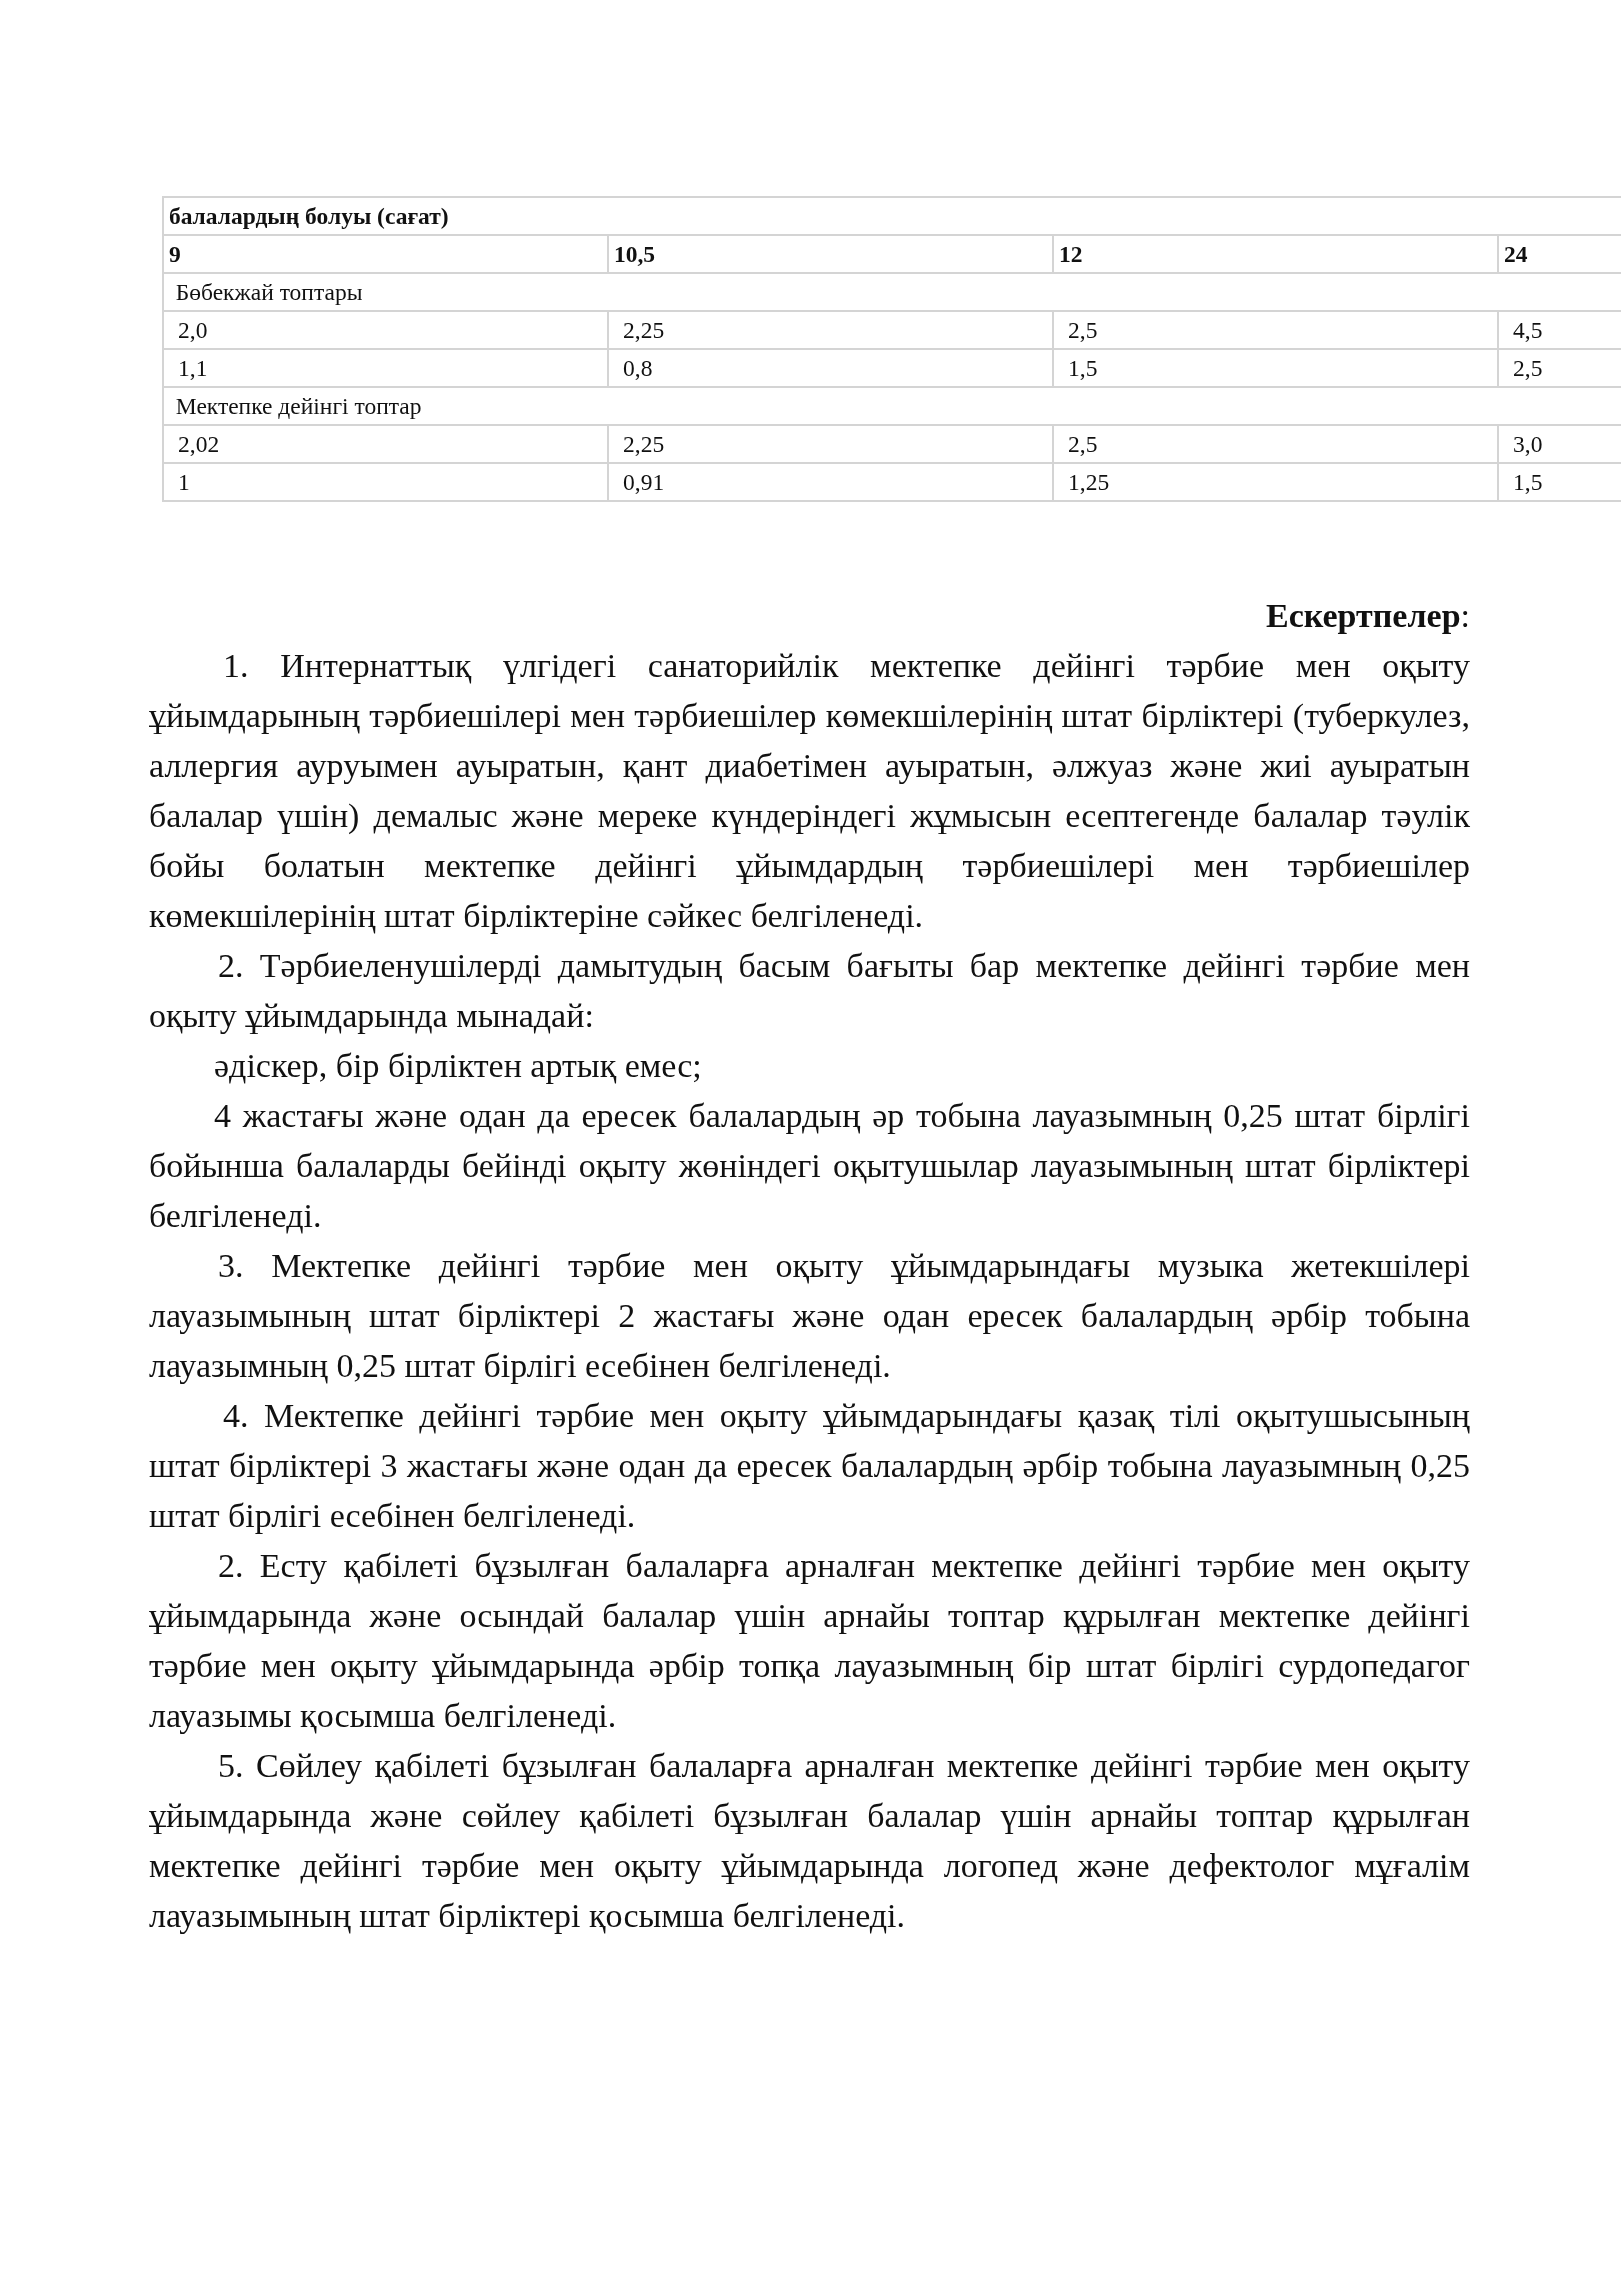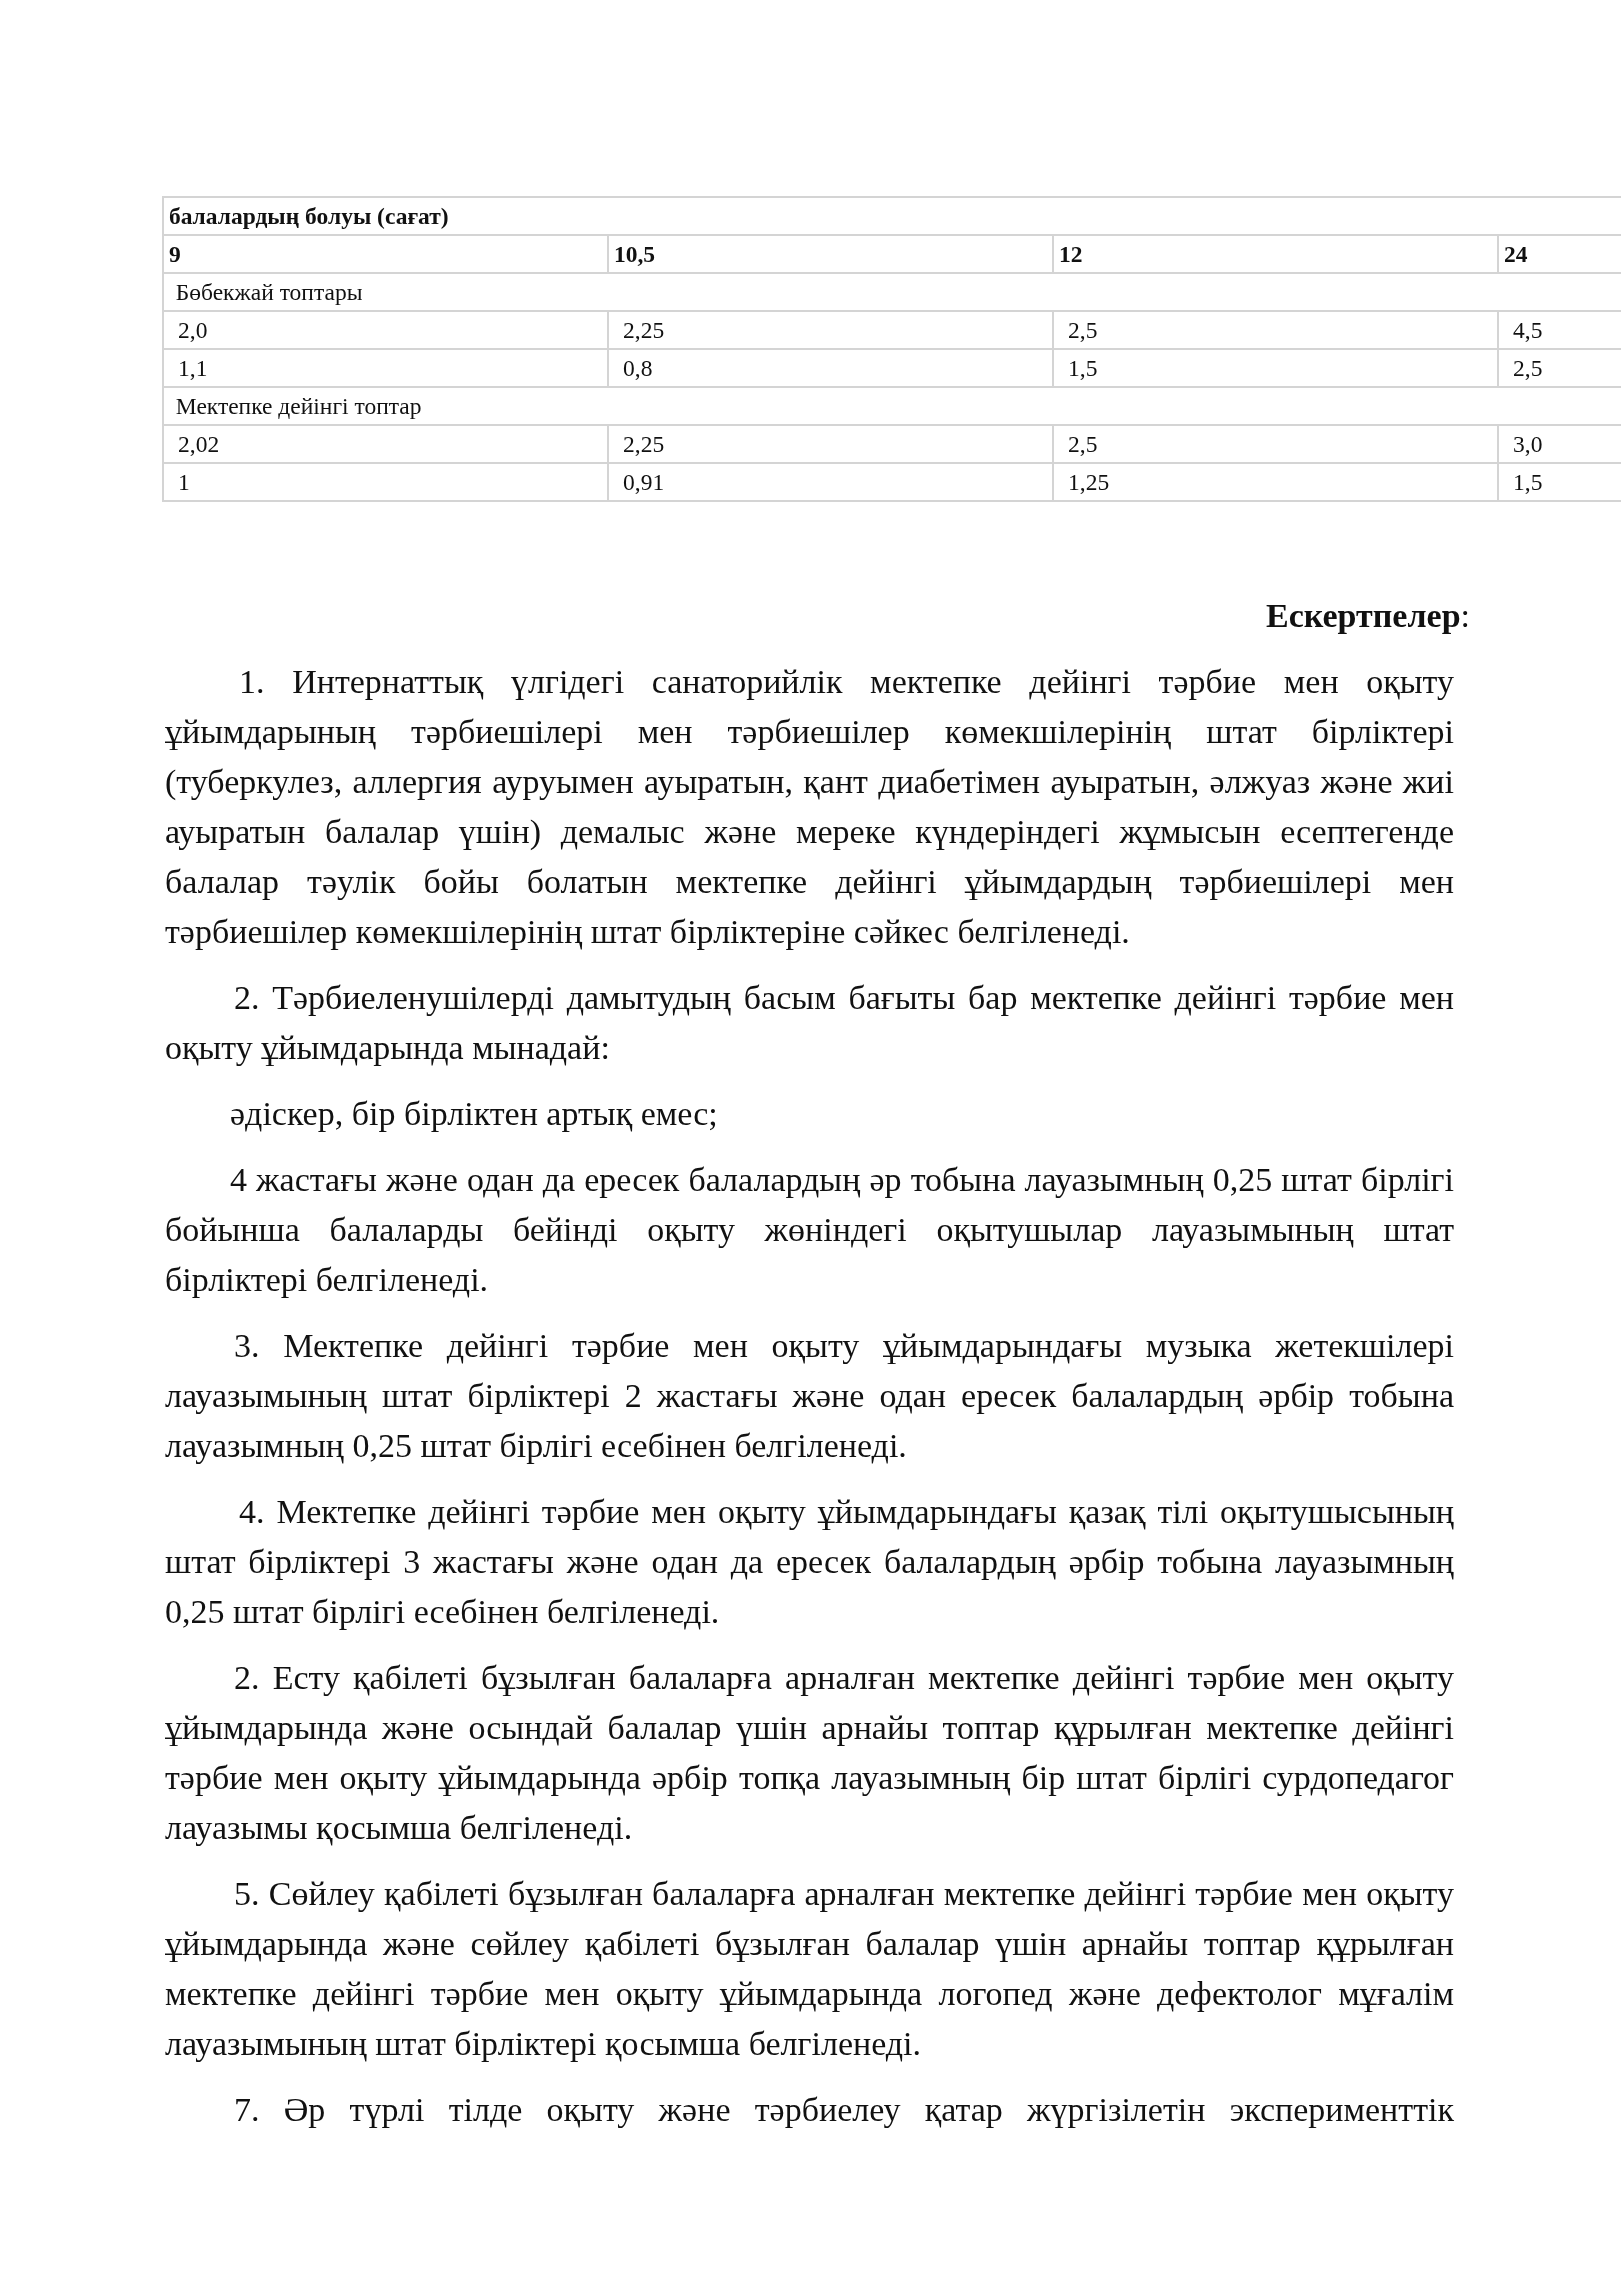--- a/index.html
+++ b/index.html
@@ -48,21 +48,21 @@
   .notes-title {
     font-weight: bold;
     padding-left: 57px;
     margin: 0;
     font-size: 34px;
     line-height: 50px;
     text-align: right;
   }
   .notes-title .colon { font-weight: normal; }
   .notes p {
-    margin: 16px;
+    margin: 0;
     text-align: justify;
     text-indent: 69px;
   }
   .notes p.indent-more { text-indent: 74px; }
   .notes p.indent-sub { text-indent: 65px; }
   .notes p.last-cut { text-align-last: justify; }
 </style>
 </head>
 <body>
 
@@ -123,17 +123,16 @@
   <div class="notes">
     <h2 class="notes-title"><span>Ескертпелер</span><span class="colon">:</span></h2>
     <p class="indent-more">1. Интернаттық үлгідегі санаторийлік мектепке дейінгі тәрбие мен оқыту ұйымдарының тәрбиешілері мен тәрбиешілер көмекшілерінің штат бірліктері (туберкулез, аллергия ауруымен ауыратын, қант диабетімен ауыратын, әлжуаз және жиі ауыратын балалар үшін) демалыс және мереке күндеріндегі жұмысын есептегенде балалар тәулік бойы болатын мектепке дейінгі ұйымдардың тәрбиешілері мен тәрбиешілер көмекшілерінің штат бірліктеріне сәйкес белгіленеді.</p>
     <p>2. Тәрбиеленушілерді дамытудың басым бағыты бар мектепке дейінгі тәрбие мен оқыту ұйымдарында мынадай:</p>
     <p class="indent-sub">әдіскер, бір бірліктен артық емес;</p>
     <p class="indent-sub">4 жастағы және одан да ересек балалардың әр тобына лауазымның 0,25 штат бірлігі бойынша балаларды бейінді оқыту жөніндегі оқытушылар лауазымының штат бірліктері белгіленеді.</p>
     <p>3. Мектепке дейінгі тәрбие мен оқыту ұйымдарындағы музыка жетекшілері лауазымының штат бірліктері 2 жастағы және одан ересек балалардың әрбір тобына лауазымның 0,25 штат бірлігі есебінен белгіленеді.</p>
     <p class="indent-more">4. Мектепке дейінгі тәрбие мен оқыту ұйымдарындағы қазақ тілі оқытушысының штат бірліктері 3 жастағы және одан да ересек балалардың әрбір тобына лауазымның 0,25 штат бірлігі есебінен белгіленеді.</p>
     <p>2. Есту қабілеті бұзылған балаларға арналған мектепке дейінгі тәрбие мен оқыту ұйымдарында және осындай балалар үшін арнайы топтар құрылған мектепке дейінгі тәрбие мен оқыту ұйымдарында әрбір топқа лауазымның бір штат бірлігі сурдопедагог лауазымы қосымша белгіленеді.</p>
     <p>5. Сөйлеу қабілеті бұзылған балаларға арналған мектепке дейінгі тәрбие мен оқыту ұйымдарында және сөйлеу қабілеті бұзылған балалар үшін арнайы топтар құрылған мектепке дейінгі тәрбие мен оқыту ұйымдарында логопед және дефектолог мұғалім лауазымының штат бірліктері қосымша белгіленеді.</p>
-    <p class="last-cut">7. Әр түрлі тілде оқыту және тәрбиелеу қатар жүргізілетін эксперименттік</p>
   </div>
 
 </div>
 
 
 </body></html>

